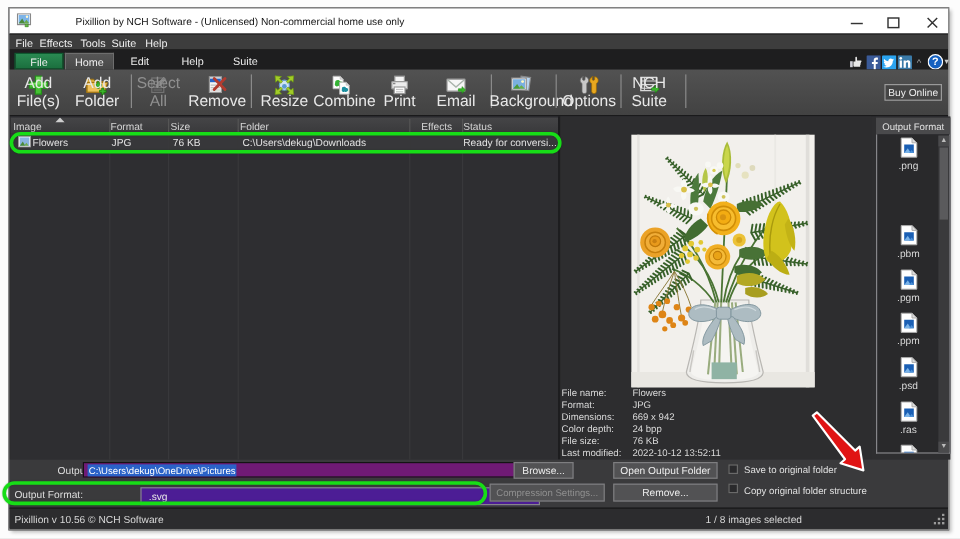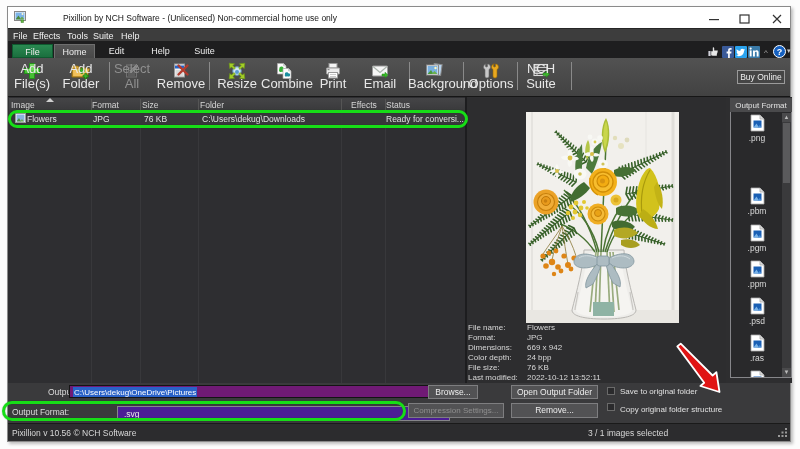--- a/index.html
+++ b/index.html
@@ -538,21 +538,21 @@
           <span style="position:absolute;right:3px;top:2px;font-size:8px;color:#ddd;">▾</span>
         </div>
     <div class="btn" style="left:400px;top:20px;width:96px;height:15px;line-height:13px;color:#8f8f8f;font-size:8px;">Compression Settings...</div>
     <div class="btn" style="left:503px;top:20px;width:87px;height:15px;line-height:13px;">Remove...</div>
     <div class="chk" style="left:599px;top:20px;"></div>
     <div class="chklbl" style="left:612px;top:22px;">Copy original folder structure</div>
   </div>
 
   <div id="status">
     <span style="position:absolute;left:4px;top:4px;">Pixillion v 10.56 © NCH Software</span>
-    <span style="position:absolute;left:580px;top:4px;">3 / 1 images selected</span>
+    <span style="position:absolute;left:580px;top:4px;">1 / 8 images selected</span>
     <svg style="position:absolute;right:2px;bottom:2px;" width="10" height="10" viewBox="0 0 10 10">
           <g fill="#9a9a9a">
             <rect x="7" y="7" width="2" height="2"></rect>
             <rect x="7" y="3.5" width="2" height="2"></rect>
             <rect x="7" y="0" width="2" height="2"></rect>
             <rect x="3.5" y="7" width="2" height="2"></rect>
             <rect x="3.5" y="3.5" width="2" height="2"></rect>
             <rect x="0" y="7" width="2" height="2"></rect>
           </g>
         </svg>

